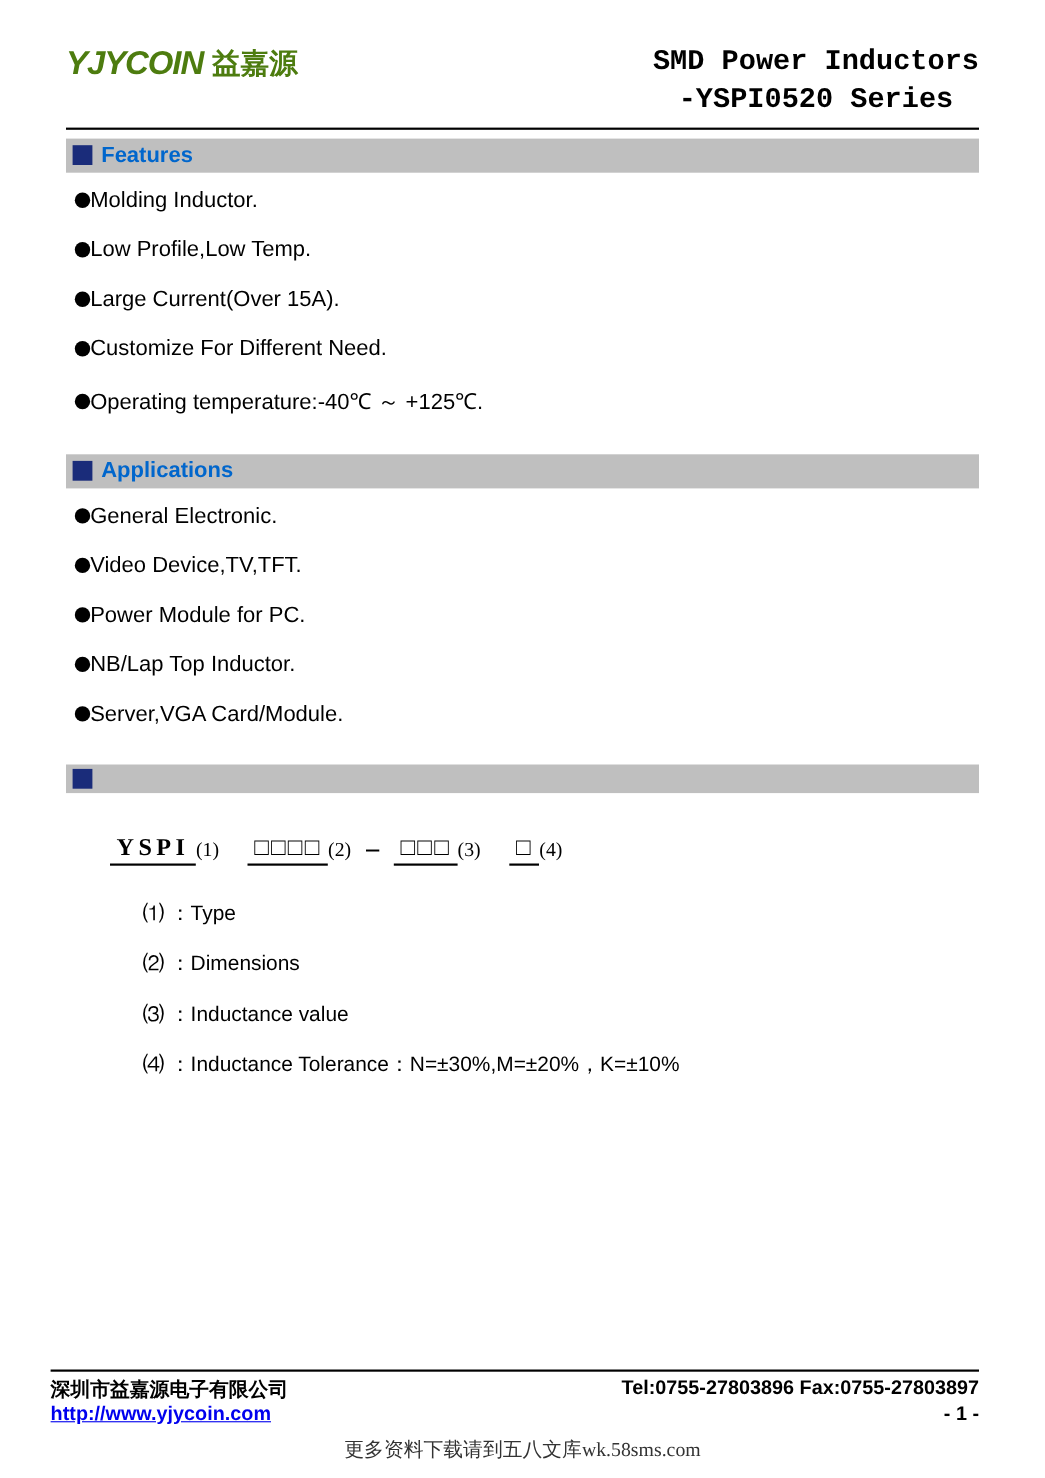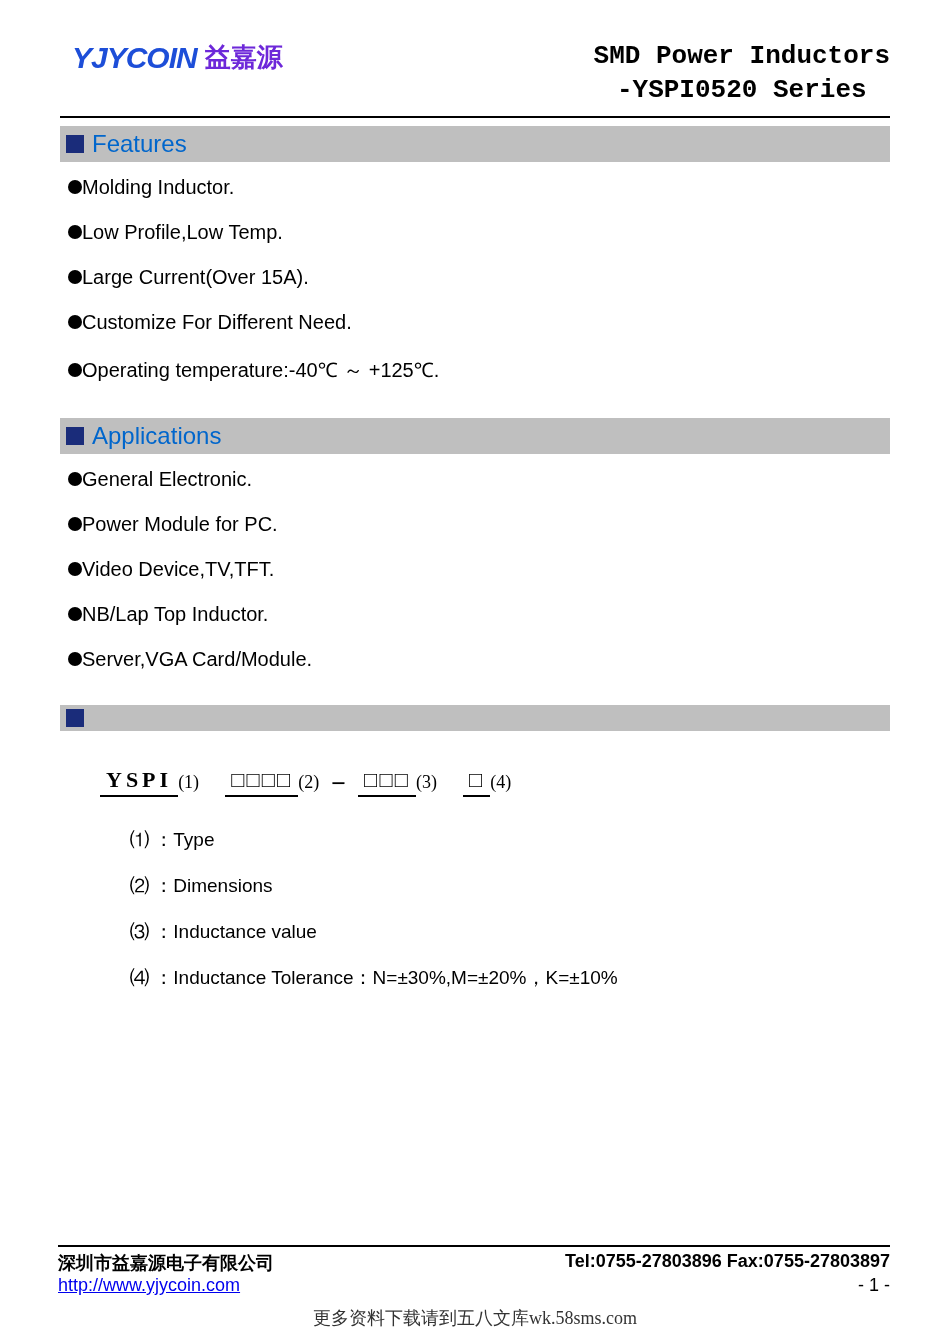--- a/index.html
+++ b/index.html
@@ -27,29 +27,28 @@
       margin-bottom: 8px;
     }
     .logo {
       display: flex;
       align-items: center;
       gap: 8px;
     }
     .logo-main {
       font-size: 30px;
       font-weight: 900;
-      color: #1d4ed8;
+      color: #4d7c0f;
       font-style: italic;
       letter-spacing: -1px;
       font-family: Arial Black, Arial, sans-serif;
-      margin-left: 12px;
     }
     .logo-cn {
       font-size: 26px;
-      color: #6d28d9;
+      color: #4d7c0f;
       font-weight: bold;
     }
     .doc-title {
       text-align: center;
       font-size: 26px;
       font-weight: bold;
       line-height: 1.3;
       font-family: Liberation Mono, monospace;
     }
     .hr-top {
@@ -66,22 +65,22 @@
       gap: 8px;
     }
     .section-square {
       width: 18px;
       height: 18px;
       background: #1a2c7a;
       display: inline-block;
       flex-shrink: 0;
     }
     .section-title {
-      font-size: 24px;
-      font-weight: normal;
+      font-size: 20px;
+      font-weight: bold;
       color: #0066cc;
     }
     .bullet-list {
       padding: 0 0 6px 8px;
     }
     .bullet-item {
       display: flex;
       align-items: center;
       margin: 0 0 22px 0;
       font-size: 20px;
@@ -140,39 +139,39 @@
     .id-legend-item {
       font-size: 19px;
       margin: 0 0 20px 0;
     }
     .id-legend-num {
       font-family: "Times New Roman", serif;
     }
     .footer {
       position: absolute;
       bottom: 48px;
-      left: 58px;
+      left: 46px;
       right: 60px;
     }
     .hr-bottom {
       border: none;
       border-top: 2px solid #000;
       margin-bottom: 4px;
     }
     .footer-line1 {
       display: flex;
       justify-content: space-between;
       font-size: 18px;
       font-weight: bold;
     }
     .footer-line2 {
       display: flex;
       justify-content: space-between;
       font-size: 18px;
-      font-weight: normal;
+      font-weight: bold;
     }
     .footer-url {
       color: #0000ee;
       text-decoration: underline;
     }
     .watermark {
       position: absolute;
       bottom: 14px;
       left: 0;
       right: 0;
@@ -231,25 +230,25 @@
     <span class="section-square"></span>
     <span class="section-title">Applications</span>
   </div>
   <div class="bullet-list">
     <div class="bullet-item">
       <span class="bullet-dot"></span>
       <span>General Electronic.</span>
     </div>
     <div class="bullet-item">
       <span class="bullet-dot"></span>
+      <span>Video Device,TV,TFT.</span>
+    </div>
+    <div class="bullet-item">
+      <span class="bullet-dot"></span>
       <span>Power Module for PC.</span>
-    </div>
-    <div class="bullet-item">
-      <span class="bullet-dot"></span>
-      <span>Video Device,TV,TFT.</span>
     </div>
     <div class="bullet-item">
       <span class="bullet-dot"></span>
       <span>NB/Lap Top Inductor.</span>
     </div>
     <div class="bullet-item">
       <span class="bullet-dot"></span>
       <span>Server,VGA Card/Module.</span>
     </div>
   </div>

